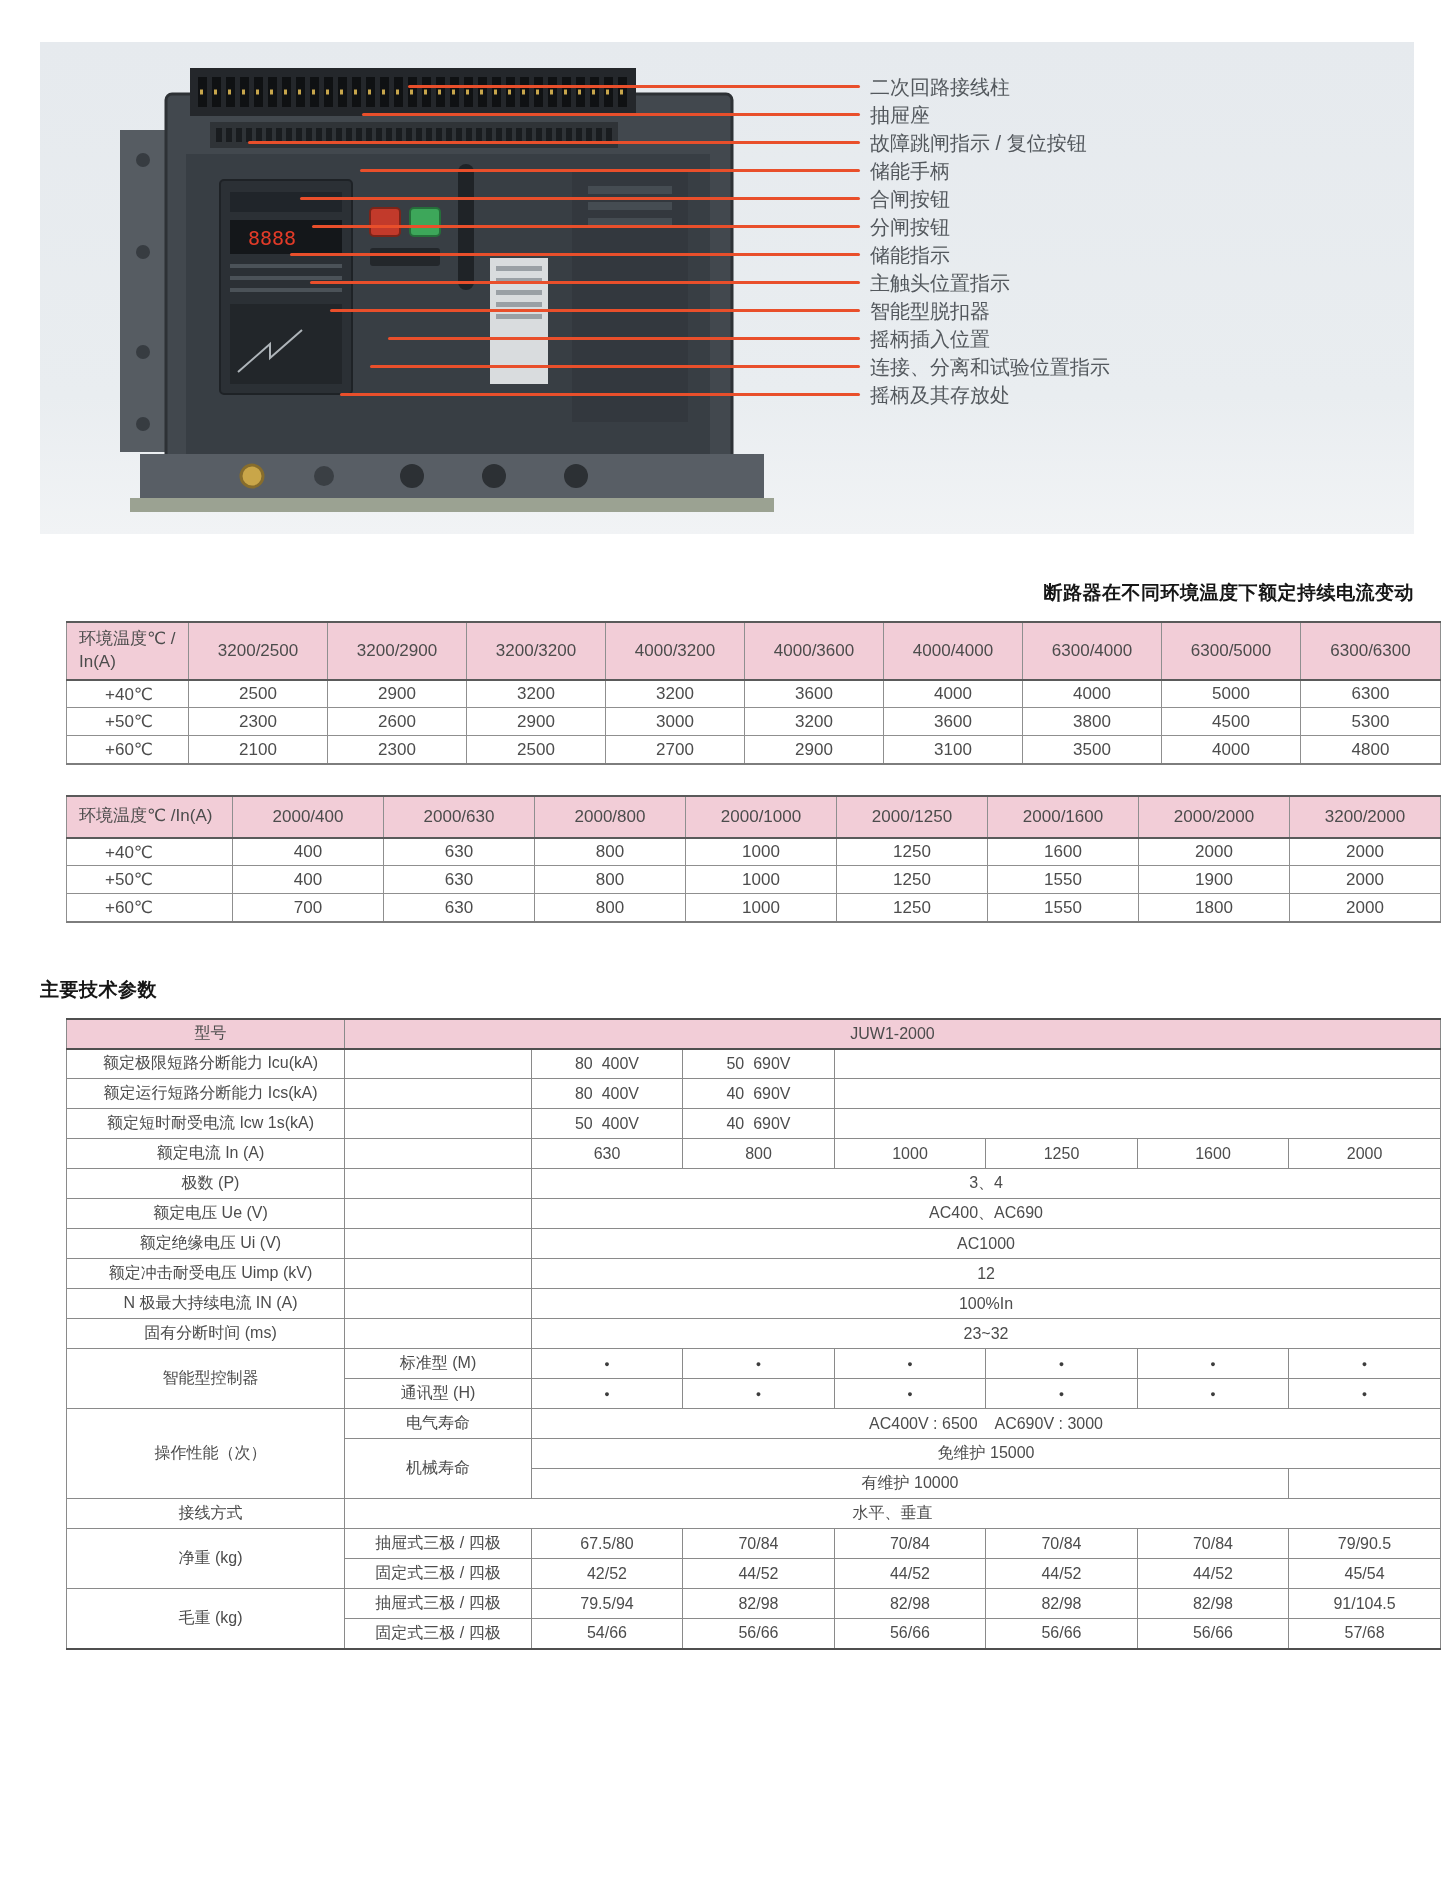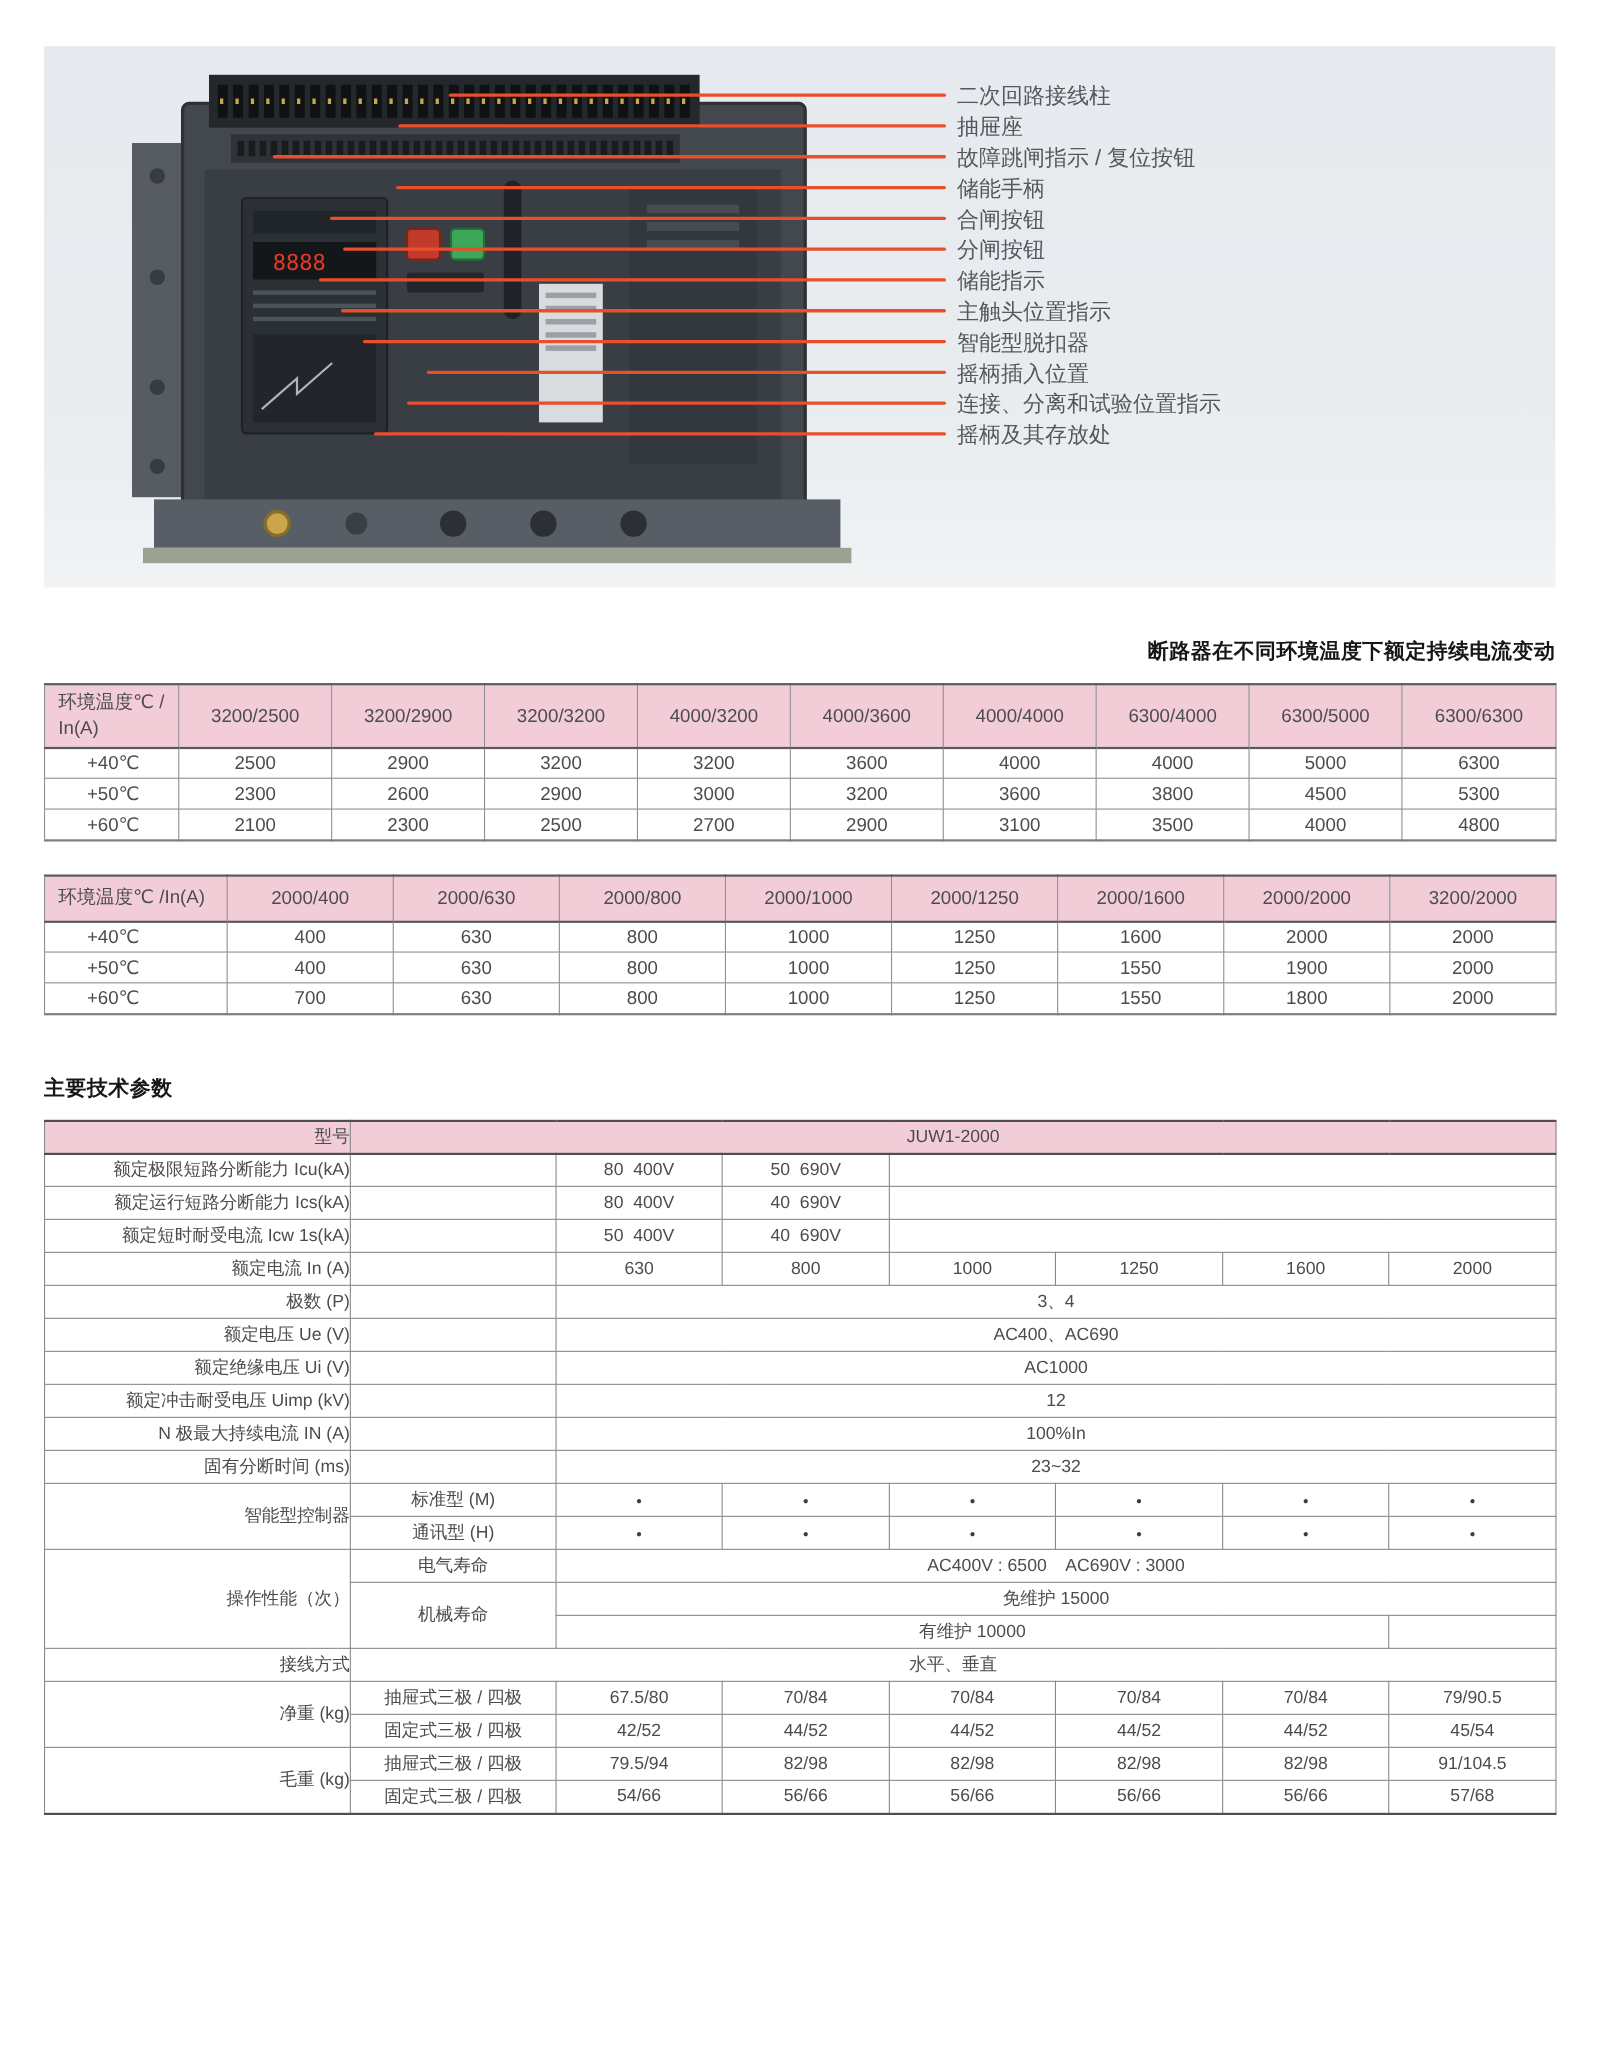--- a/index.html
+++ b/index.html
@@ -21,39 +21,39 @@
     background:linear-gradient(180deg,#e6eaee 0%,#e9edf0 72%,#f1f3f5 100%);
     overflow:hidden;
   }
   .callout { position:absolute; left:0; width:100%; height:28px; }
   .callout .c-line { position:absolute; height:3px; border-radius:2px; top:13px; }
   .callout .c-label {
     position:absolute; left:830px; top:2px; font-size:20px; color:#53585d; white-space:nowrap;
   }
 
   
-  table { border-collapse:collapse; table-layout:fixed; width:1374px; }
+  table { border-collapse:collapse; table-layout:fixed; width:1374px;margin-left:26px; }
   .t-env { margin-top:16px; font-size:17px; border-top:2px solid #5a5a5a; border-bottom:2px solid #7d7d7d; }
   .t-env th, .t-env td { border:1px solid #8f8f8f; text-align:center; font-weight:normal; color:#4c4c4c; }
   .t-env thead th { background:#f2cdd7; border-bottom:2px solid #5a5a5a; }
   .t-env.t1 thead th { height:58px; }
   .t-env.t2 thead th { height:42px; }
   .t-env thead th.first { text-align:left; padding:4px 8px 4px 12px; line-height:1.35; }
   .t-env tbody td { height:28px; background:#fff; }
   .t-env tbody td.row-label { text-align:left; padding-left:38px; }
   .t-env.t2 { margin-top:30px; }
 
   
   .t-tech {
     margin-top:16px; font-size:16px;
     border-top:2px solid #4f4f4f; border-bottom:2px solid #4f4f4f;
   }
   .t-tech th, .t-tech td { border:1px solid #8a8a8a; height:30px; color:#4c4c4c; }
   .t-tech thead th { background:#f2cdd7; font-weight:normal; border-bottom:2px solid #4f4f4f; }
-  .t-tech th.lbl, .t-tech td.lbl { text-align:right; padding-left:10px; }
+  .t-tech th.lbl, .t-tech td.lbl { text-align:center; padding-left:10px; }
   .t-tech td.val { text-align:center; }
   .t-tech td.pre { white-space:pre; }
   .t-tech td.dot { text-align:center; font-size:9px; color:#3d3d3d; }
   .t-tech td.empty { background:#fff; }
 </style>
 </head>
 <body>
 
 <div class="page">
 

